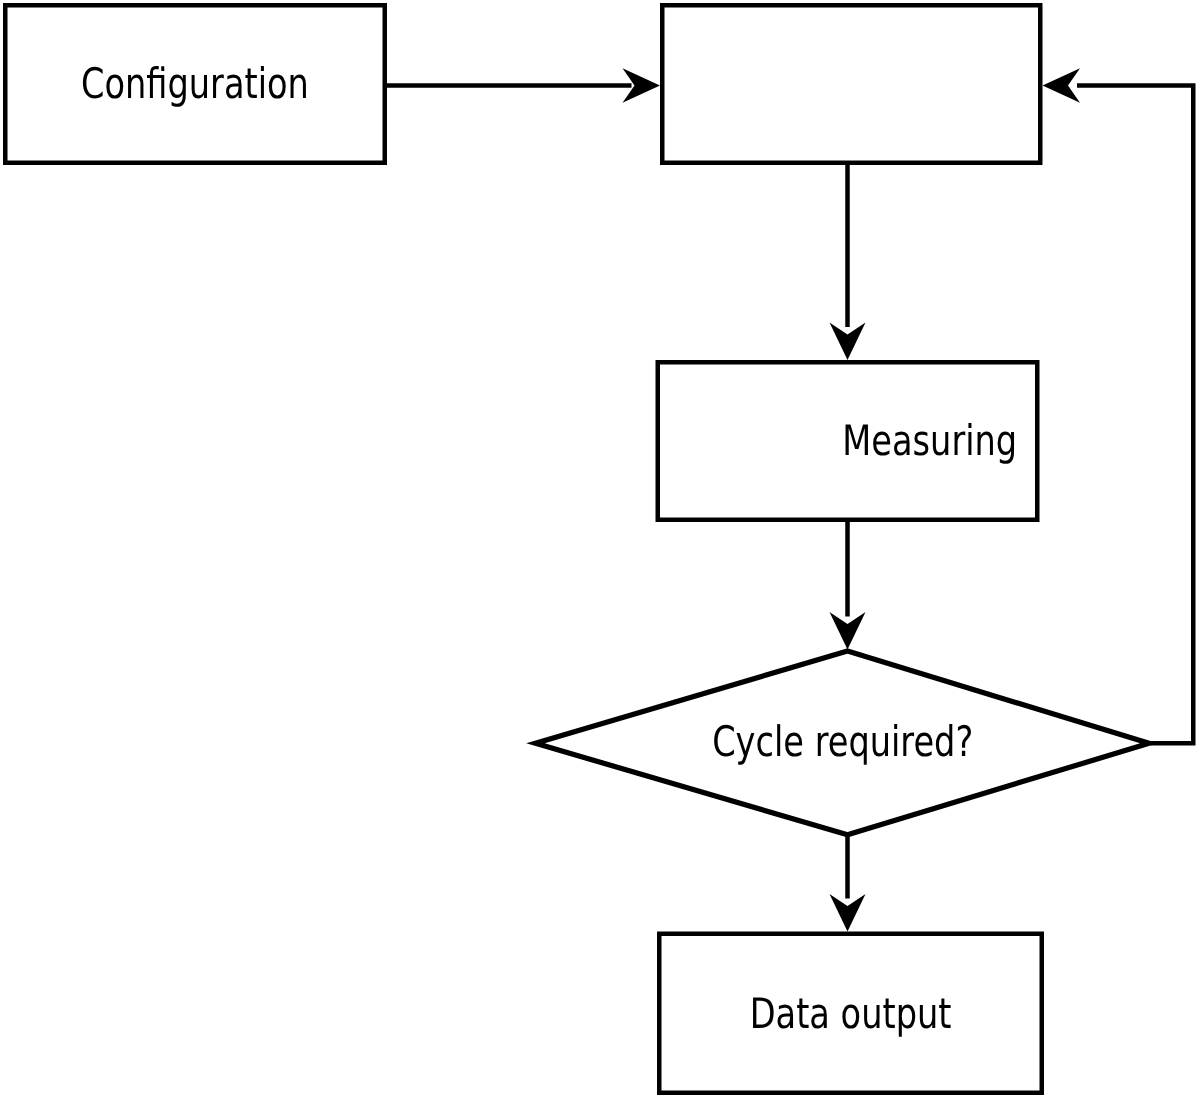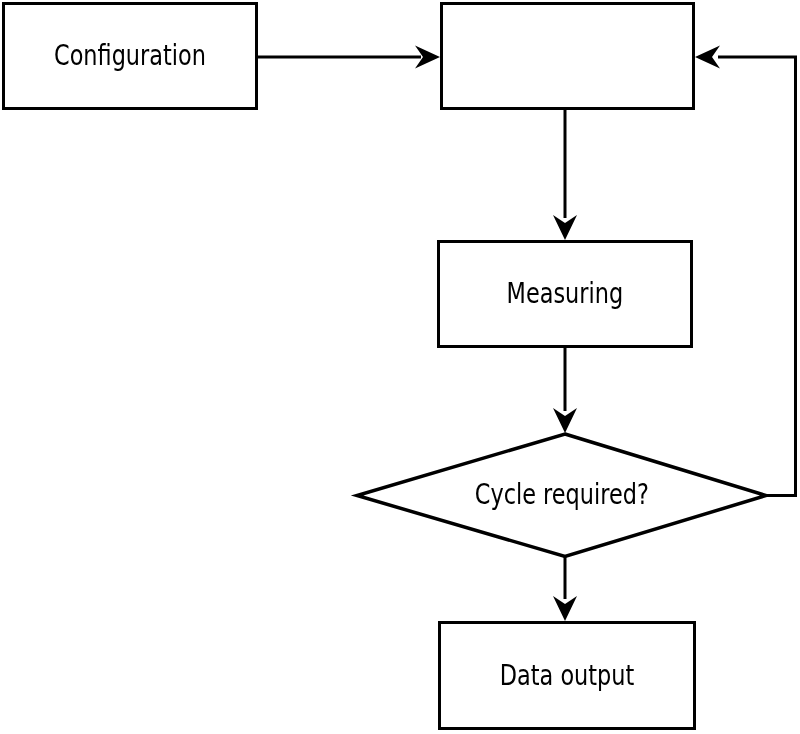--- a/index.html
+++ b/index.html
@@ -60,21 +60,21 @@
     display: inline-block;
     font-size: 28px;
     line-height: 1;
     white-space: nowrap;
     transform: scaleX(0.8);
     transform-origin: center center;
   }
   
   .label-configuration { left: 2px;   top: 2px;   width: 256px; height: 108px; }
   .label-initialization{ left: 440px; top: 2px;   width: 255px; height: 108px; }
-  .label-measuring     { left: 437px; top: 240px; width: 256px; height: 108px; }
+  .label-measuring     { left: 437px; top: 240px; width: 256px; height: 108px; justify-content: flex-end; }
   .label-cycle         { left: 357px; top: 433px; width: 410px; height: 124px; }
   .label-data-output   { left: 438px; top: 621px; width: 258px; height: 109px; }
 </style>
 </head>
 <body>
 
 <div class="stage">
 
   <svg viewBox="0 0 800 734" aria-hidden="true">
 

